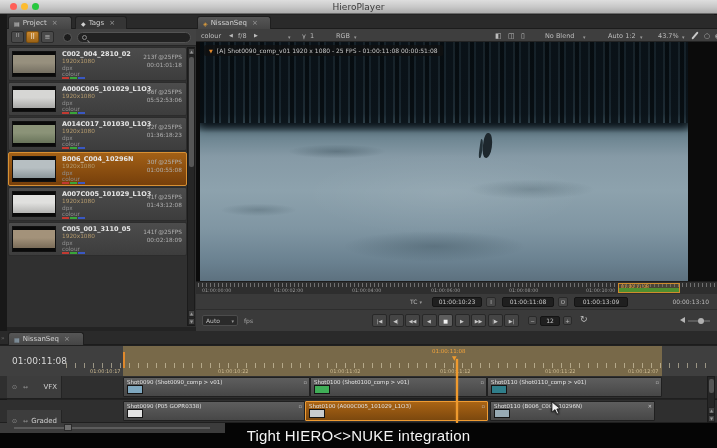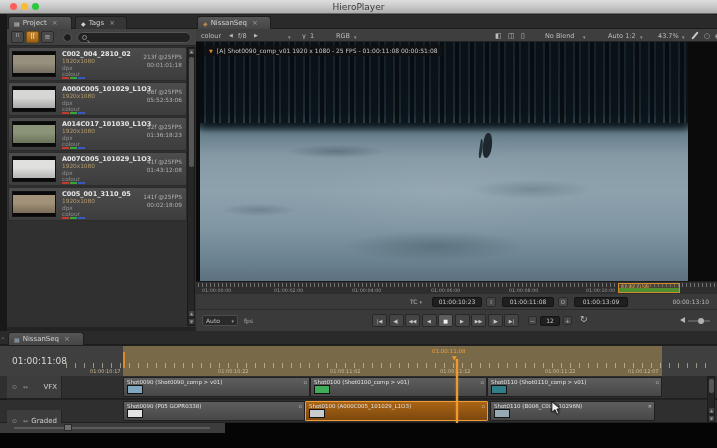--- a/index.html
+++ b/index.html
@@ -198,20 +198,34 @@
     <div class="ci-fmt">dpx</div>
     <div class="ci-cs">colour</div>
     <div class="chips">
       <i style="background:#c23a32;"></i>
           <i style="background:#3aa53a;"></i>
           <i style="background:#3a58c2;"></i>
     </div>
     <div class="ci-frames">52f @25FPS</div>
     <div class="ci-tc">01:36:18:23</div>
   </div>
+      <div class="clip-item selected">
+    <div class="thumb" style="background: linear-gradient(rgb(183, 191, 194) 0%, rgb(183, 191, 194) 45%, rgb(126, 138, 142) 100%);"></div>
+    <div class="ci-name">B006_C004_10296N</div>
+    <div class="ci-res">1920x1080</div>
+    <div class="ci-fmt">dpx</div>
+    <div class="ci-cs">colour</div>
+    <div class="chips">
+      <i style="background:#c23a32;"></i>
+          <i style="background:#3aa53a;"></i>
+          <i style="background:#3a58c2;"></i>
+    </div>
+    <div class="ci-frames">30f @25FPS</div>
+    <div class="ci-tc">01:00:55:08</div>
+  </div>
       <div class="clip-item">
     <div class="thumb" style="background: linear-gradient(rgb(224, 224, 222) 0%, rgb(224, 224, 222) 45%, rgb(168, 168, 166) 100%);"></div>
     <div class="ci-name">A007C005_101029_L1O3</div>
     <div class="ci-res">1920x1080</div>
     <div class="ci-fmt">dpx</div>
     <div class="ci-cs">colour</div>
     <div class="chips">
       <i style="background:#c23a32;"></i>
           <i style="background:#3aa53a;"></i>
           <i style="background:#3a58c2;"></i>
@@ -423,17 +437,18 @@
     <div class="abs sb-btn" style="left:0;bottom:8px;width:7px;height:7px;">▲</div>
     <div class="abs sb-btn" style="left:0;bottom:0;width:7px;height:7px;">▼</div>
   </div>
 
   <div class="abs caption-black" style="left:225px;top:423px;width:492px;height:25px;"></div>
   <div class="abs panel" style="left:0;top:423px;width:225px;height:10px;">
     <div class="abs slider-track" style="left:14px;top:4px;width:196px;"></div>
     <div class="abs" style="left:64px;top:1px;width:8px;height:7px;background:#6f6f6f;border:1px solid #2a2a2a;"></div>
   </div>
   <div class="abs caption-black" style="left:0;top:433px;width:717px;height:15px;"></div>
+  <div class="abs caption" style="left:0;top:427px;">Tight HIERO&lt;&gt;NUKE integration</div>
 
   <svg class="abs cursor-arrow" style="left:551px;top:401px;" width="10" height="14">
     <polygon points="1,1 1,11 4,8.6 6,13 7.6,12.2 5.8,8 9,7.6" fill="#f2f2f2" stroke="#111" stroke-width="0.7"></polygon>
   </svg>
 </div>
 
 </body></html>

